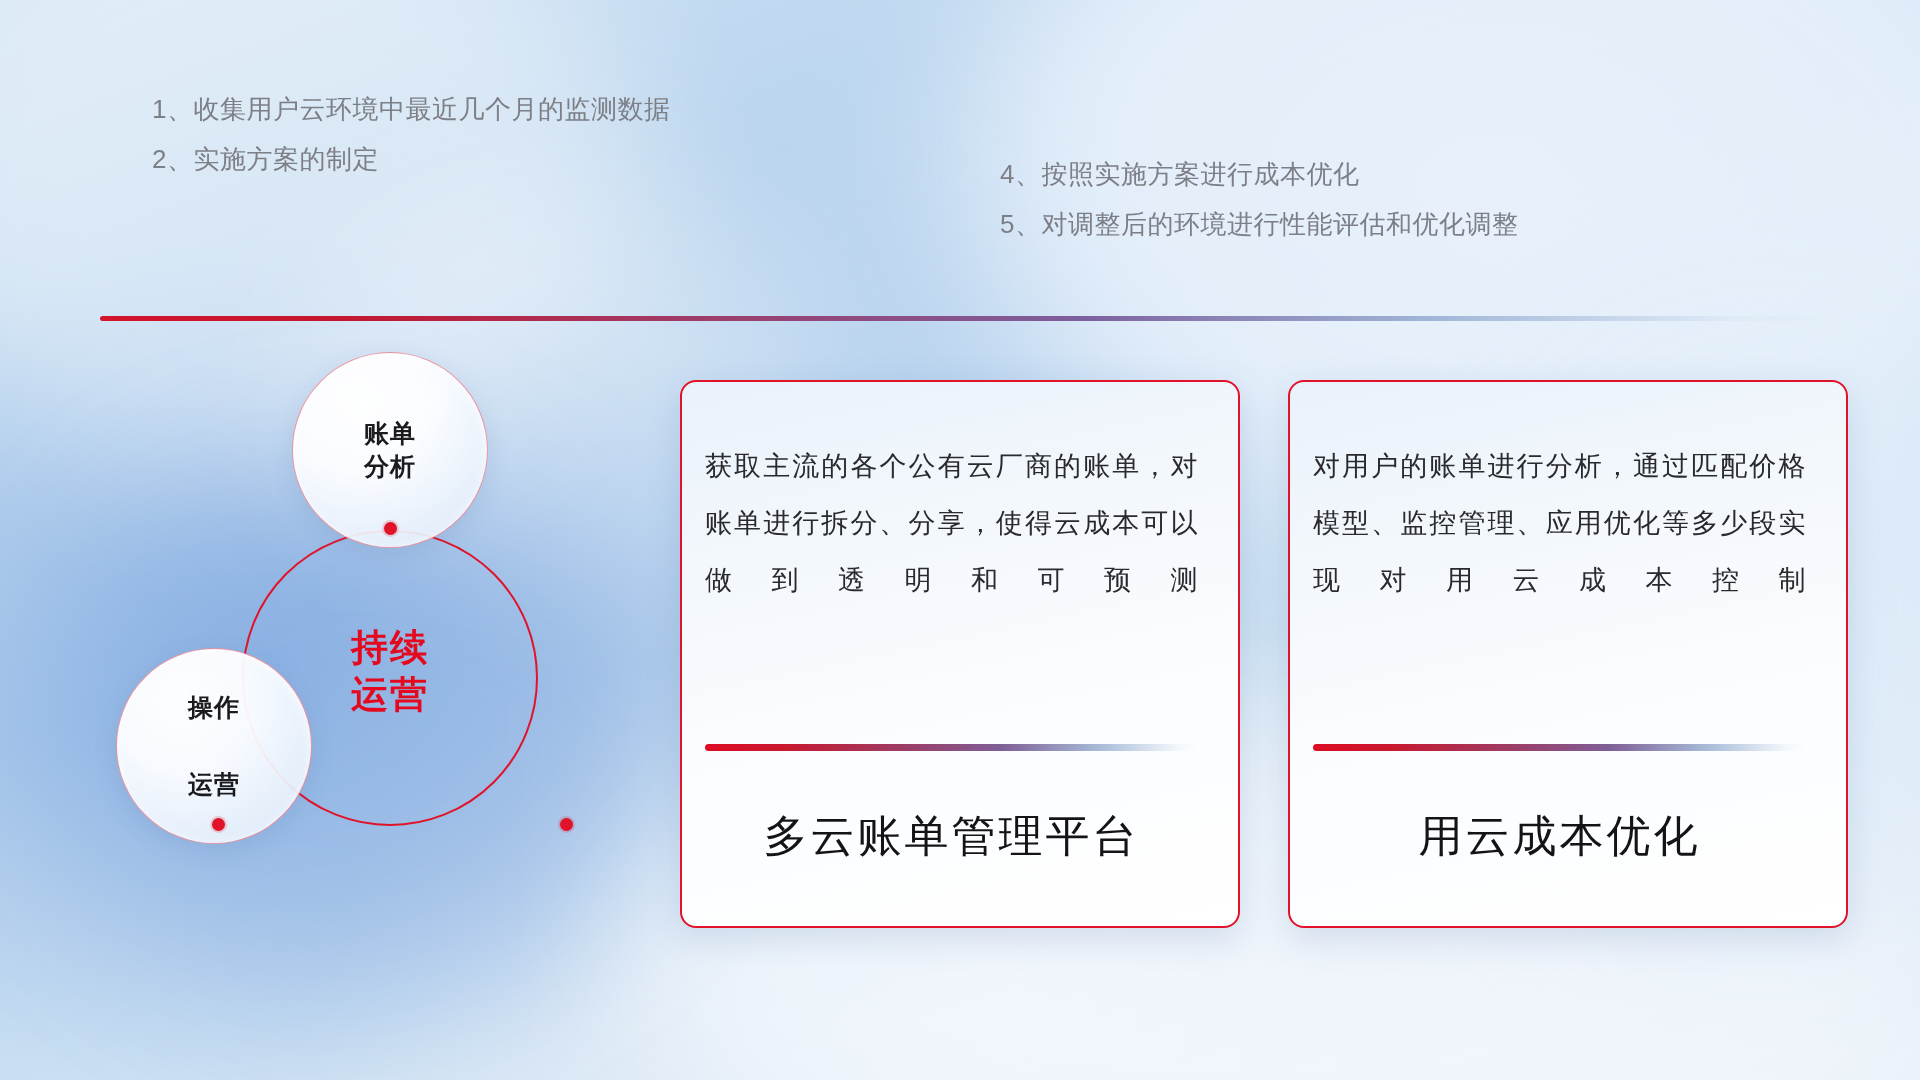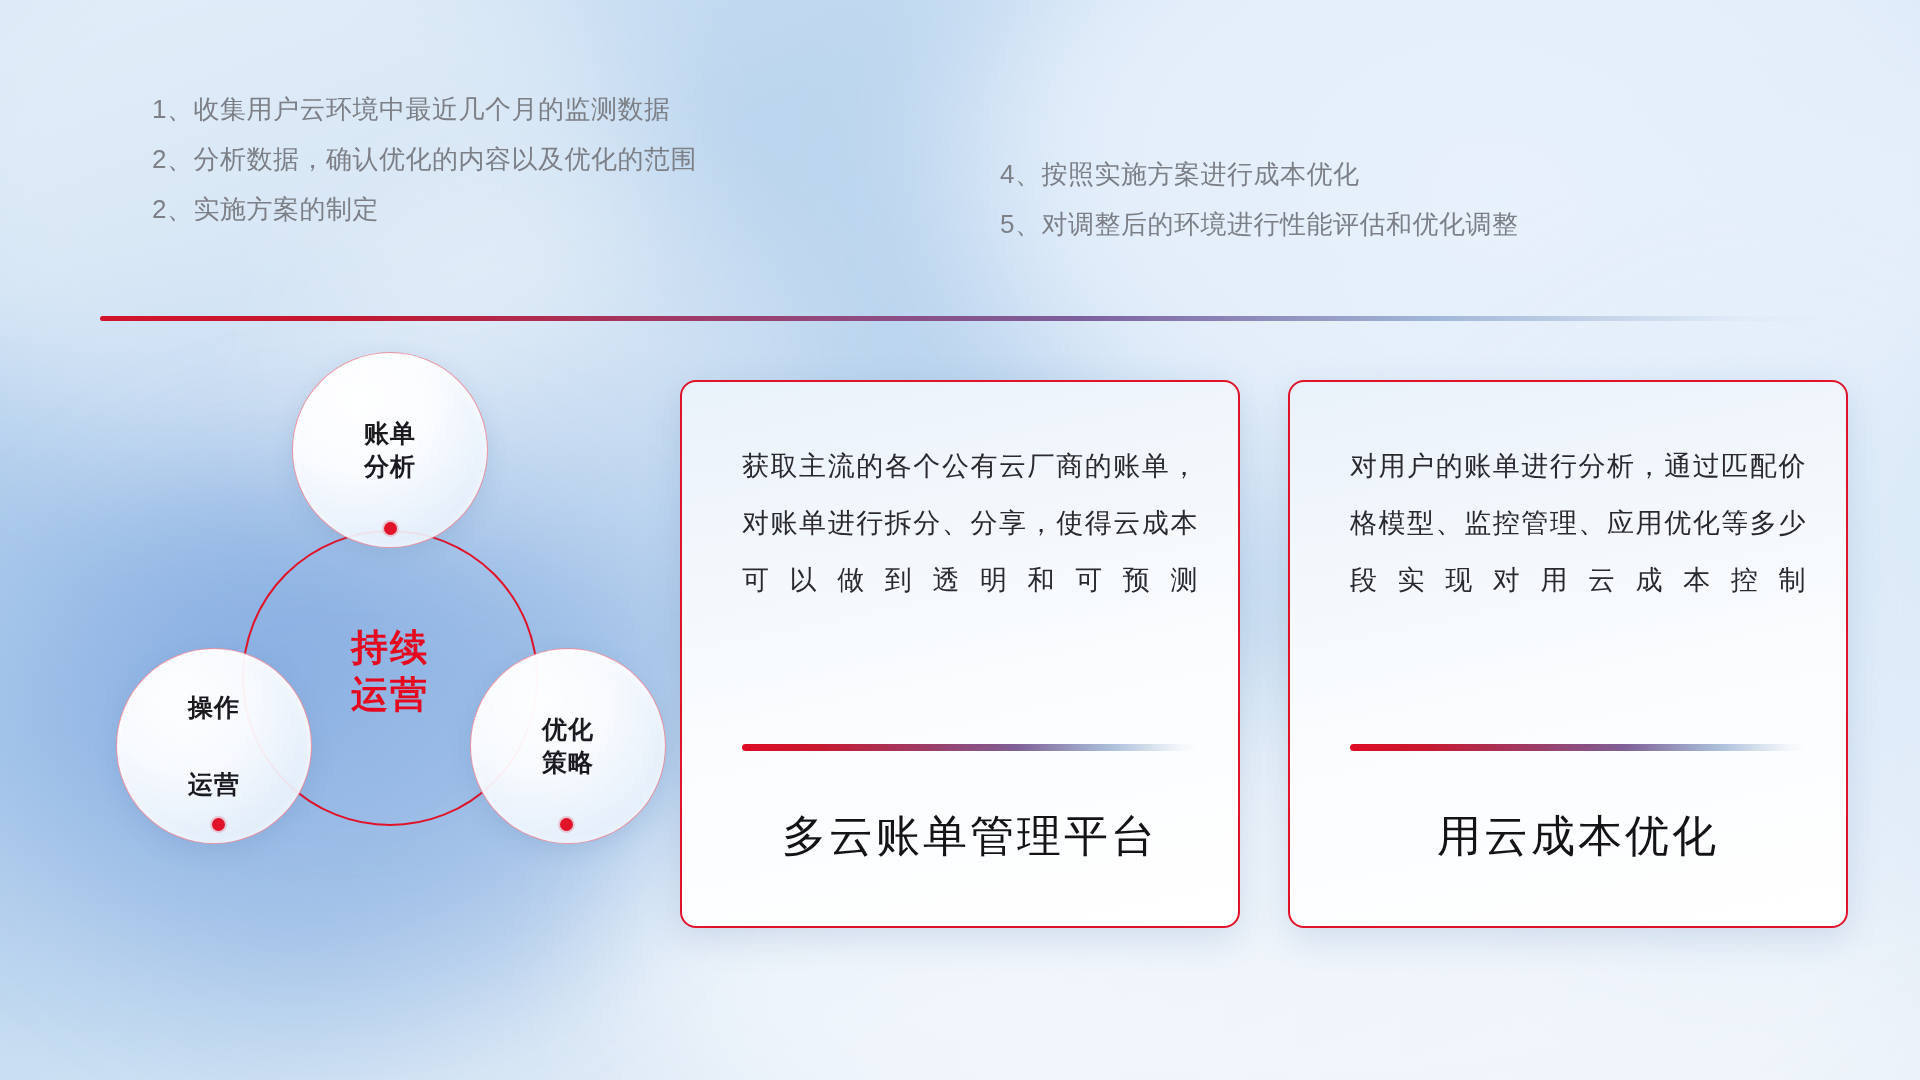--- a/index.html
+++ b/index.html
@@ -123,21 +123,21 @@
   .card {
     position: absolute;
     top: 380px;
     width: 560px;
     height: 548px;
     border-radius: 16px;
     box-sizing: border-box;
     border: 2px solid #e01329;
     background: linear-gradient(168deg, #e9f1fa 0%, #f2f7fc 26%, #fafcfe 56%, #ffffff 100%);
     box-shadow: 0 10px 34px rgba(70,110,165,0.18);
-    padding: 56px 40px 0 60px;
+    padding: 56px 40px 0 23px;
     display: flex;
     flex-direction: column;
   }
   .card-1 { left: 680px; }
   .card-2 { left: 1288px; }
 
   .card-body {
     color: #2a2a2e;
     font-size: 27px;
     line-height: 2.12;
@@ -172,21 +172,20 @@
 
   <div class="bg-blob blob-a"></div>
   <div class="bg-blob blob-b"></div>
   <div class="bg-blob blob-c"></div>
   <div class="bg-blob blob-d"></div>
   <div class="bg-blob blob-e"></div>
   <div class="bg-blob blob-f"></div>
 
   <div class="bullets left">
     <span class="bullet-line">1、收集用户云环境中最近几个月的监测数据</span>
-    <span class="bullet-line">2、分析数据，确认优化的内容以及优化的范围</span>
     <span class="bullet-line">2、实施方案的制定</span>
   </div>
 
   <div class="bullets right">
     <span class="bullet-line">4、按照实施方案进行成本优化</span>
     <span class="bullet-line">5、对调整后的环境进行性能评估和优化调整</span>
   </div>
 
   <div class="divider"></div>
 
@@ -196,24 +195,20 @@
     <div class="bubble bubble-top">
       <span>账单</span>
       <span>分析</span>
     </div>
 
     <div class="bubble bubble-left">
       <span>操作</span>
       <span>运营</span>
     </div>
 
-    <div class="bubble bubble-right">
-      <span>优化</span>
-      <span>策略</span>
-    </div>
 
     <div class="dot dot-top"></div>
     <div class="dot dot-left"></div>
     <div class="dot dot-right"></div>
 
     <div class="center-label">
       <span>持续</span>
       <span>运营</span>
     </div>
   </div>

